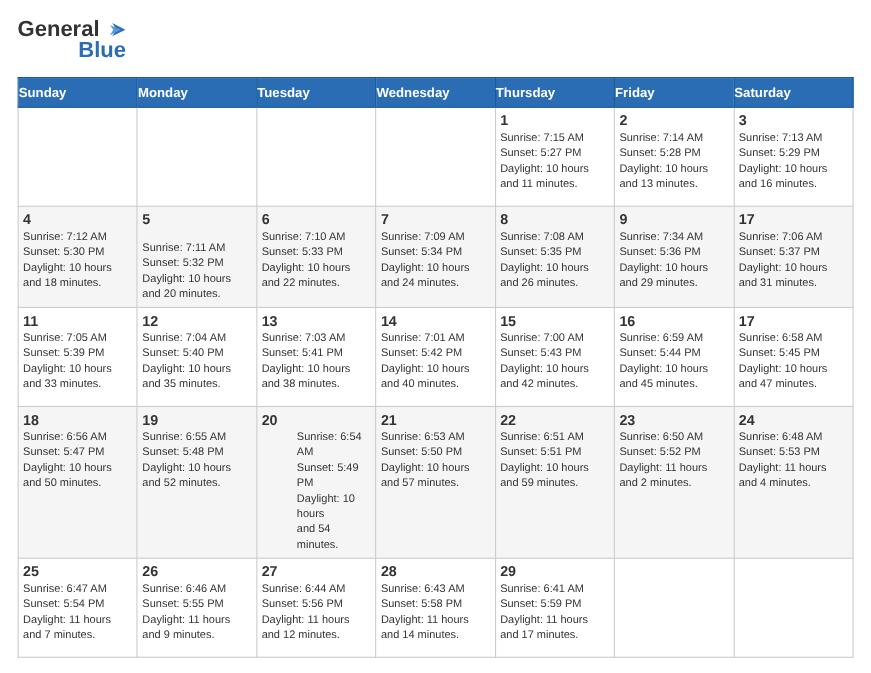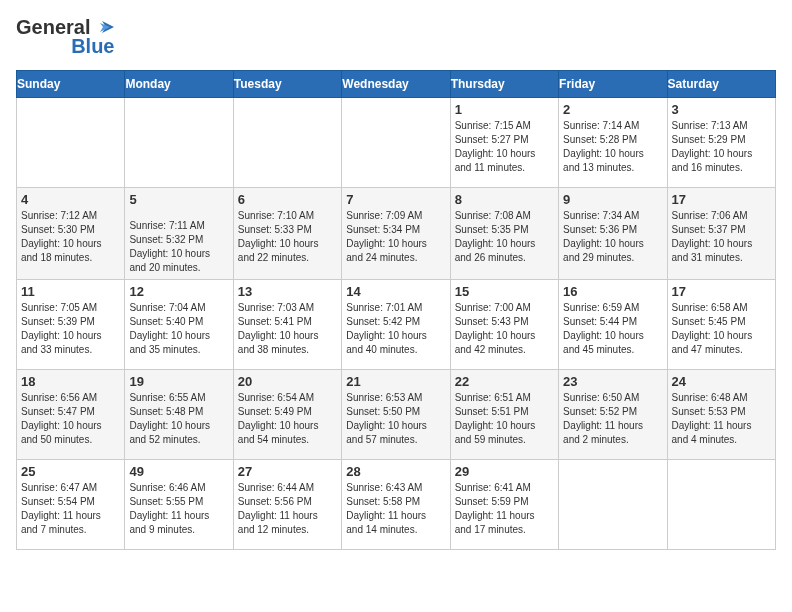--- a/index.html
+++ b/index.html
@@ -253,21 +253,21 @@
         </td>
         <td>
           <div class="day-num">19</div>
           <div class="day-info" style="white-space: pre-line;">Sunrise: 6:55 AM
 Sunset: 5:48 PM
 Daylight: 10 hours
 and 52 minutes.</div>
         </td>
         <td>
           <div class="day-num">20</div>
-          <div class="day-info" style="white-space: pre-line;">Sunrise: 6:54 AM
+          <div class="day-info" style="white-space: pre-line; margin-left: 32px;">Sunrise: 6:54 AM
 Sunset: 5:49 PM
 Daylight: 10 hours
 and 54 minutes.</div>
         </td>
         <td>
           <div class="day-num">21</div>
           <div class="day-info" style="white-space: pre-line;">Sunrise: 6:53 AM
 Sunset: 5:50 PM
 Daylight: 10 hours
 and 57 minutes.</div>
@@ -296,21 +296,21 @@
       </tr>
       <tr>
         <td>
           <div class="day-num">25</div>
           <div class="day-info" style="white-space: pre-line;">Sunrise: 6:47 AM
 Sunset: 5:54 PM
 Daylight: 11 hours
 and 7 minutes.</div>
         </td>
         <td>
-          <div class="day-num">49</div>
+          <div class="day-num">26</div>
           <div class="day-info" style="white-space: pre-line;">Sunrise: 6:46 AM
 Sunset: 5:55 PM
 Daylight: 11 hours
 and 9 minutes.</div>
         </td>
         <td>
           <div class="day-num">27</div>
           <div class="day-info" style="white-space: pre-line;">Sunrise: 6:44 AM
 Sunset: 5:56 PM
 Daylight: 11 hours

